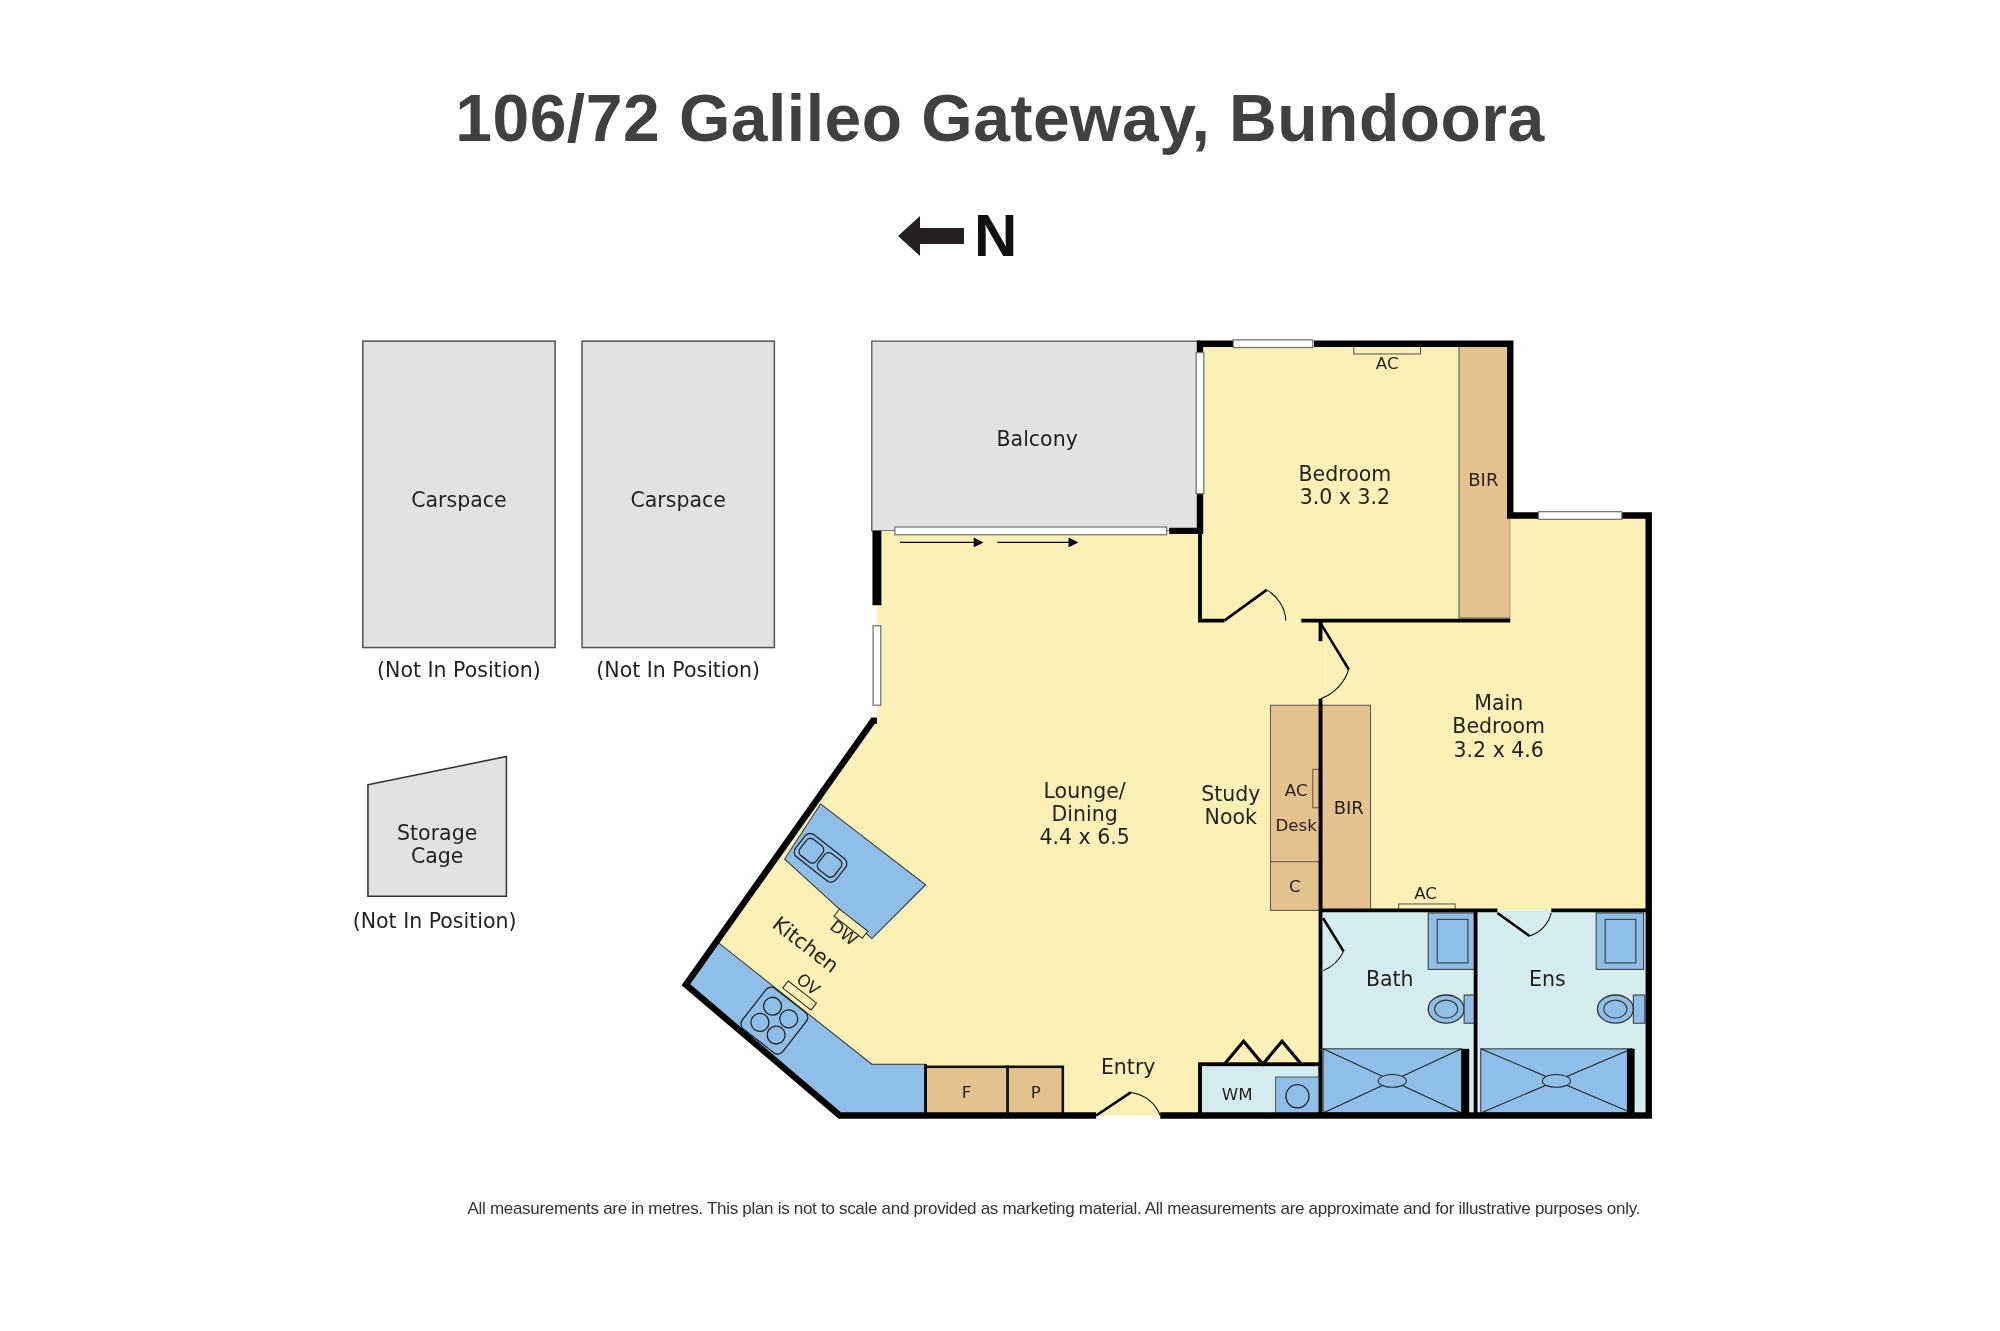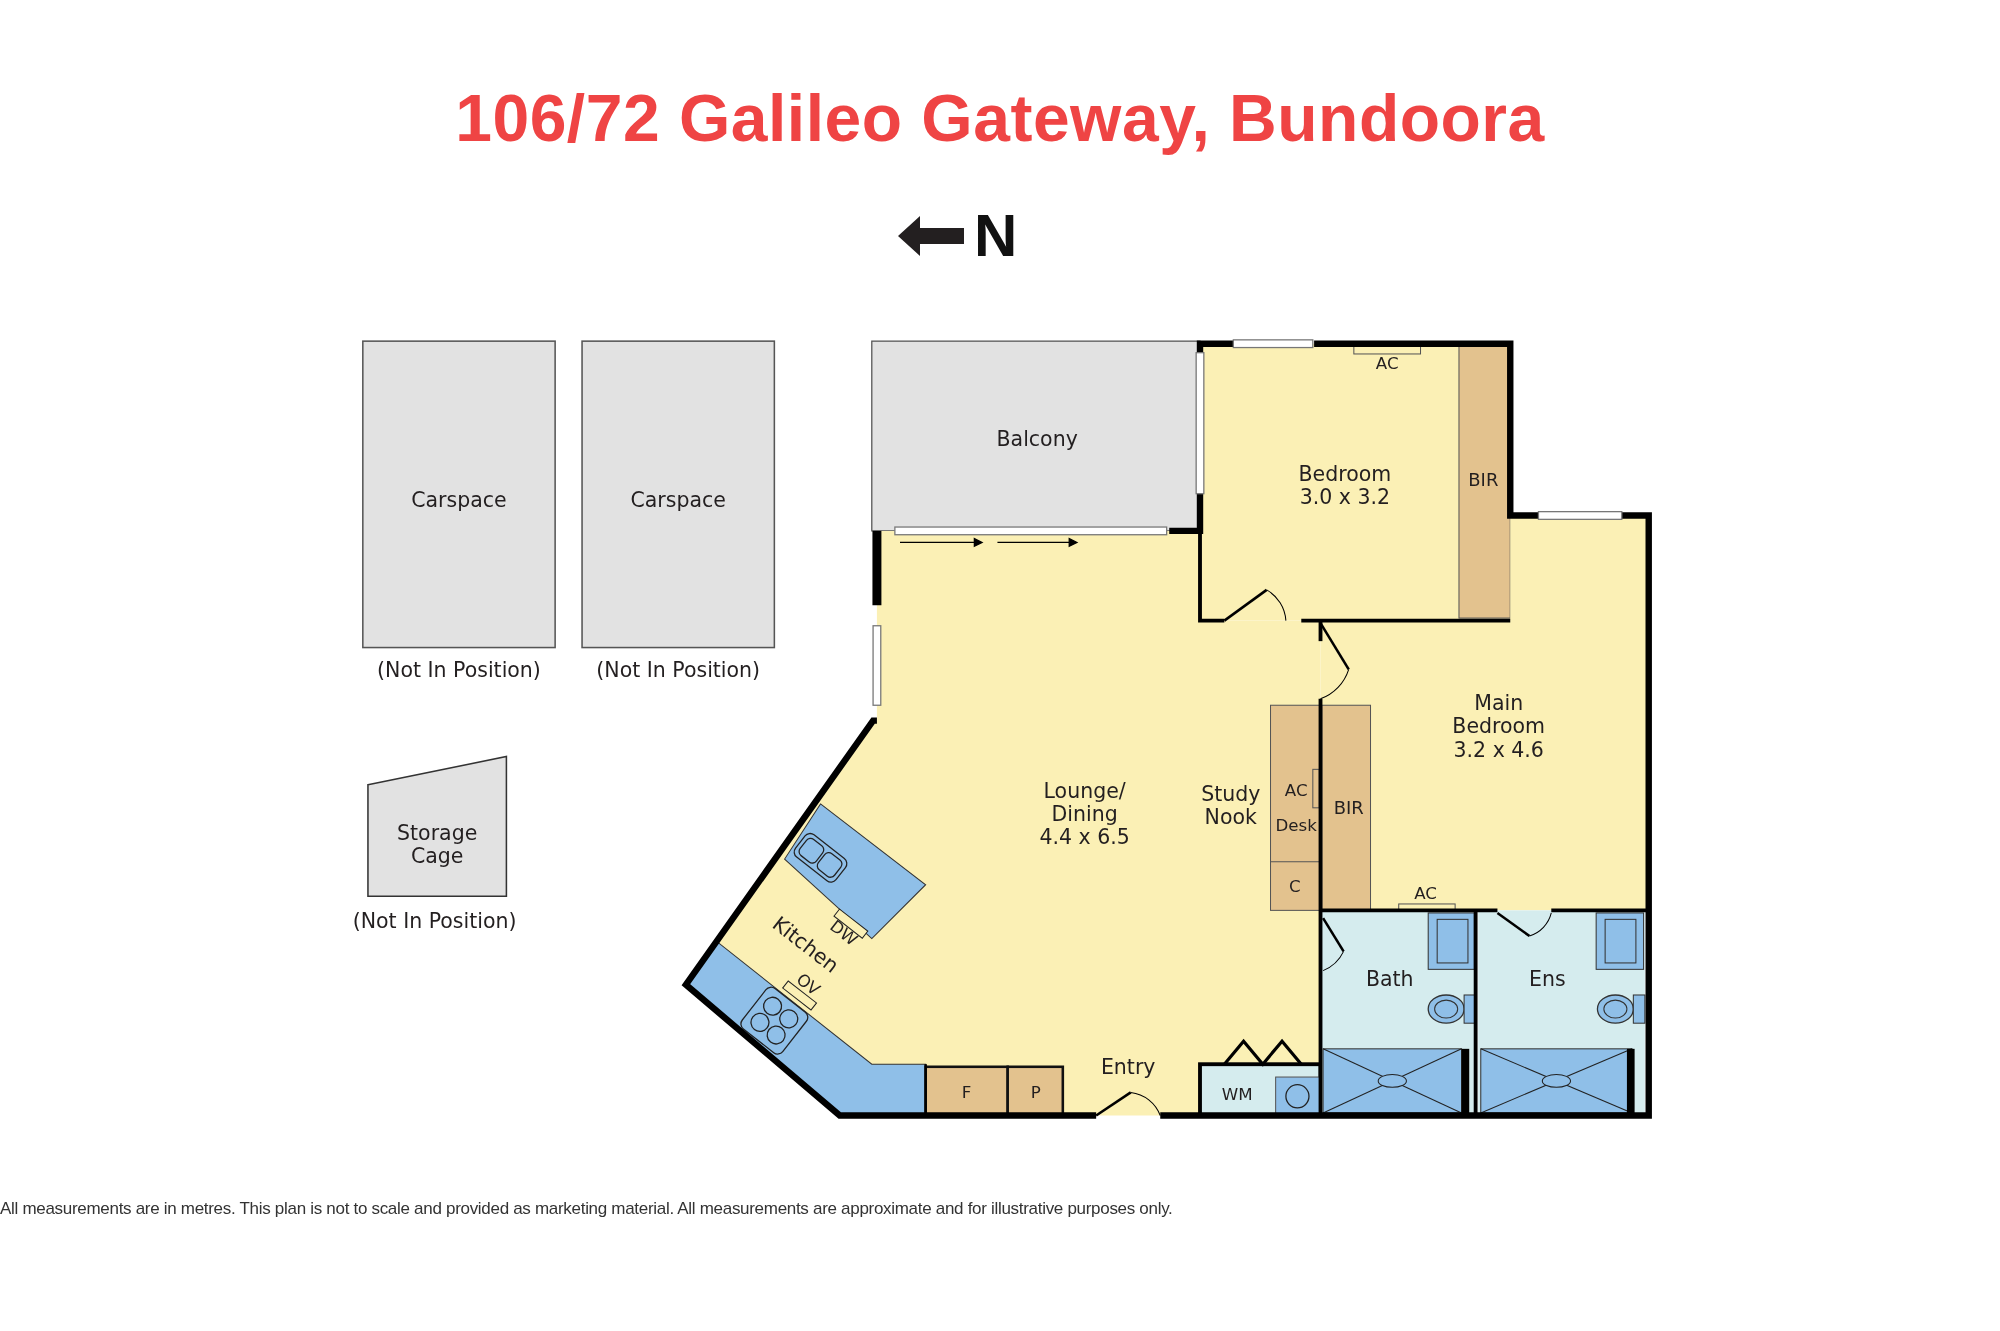--- a/index.html
+++ b/index.html
@@ -1,21 +1,21 @@
 <!DOCTYPE html>
 <html><head>
 <meta charset="utf-8">
 <style>
   html, body { margin:0; padding:0; background:#ffffff; }
   body { width:2000px; height:1331px; overflow:hidden; position:relative; font-family:"DejaVu Sans", sans-serif; }
-  .title { position:absolute; left:0; top:80px; width:2000px; text-align:center; font-family:"Liberation Sans", sans-serif; font-weight:bold; font-size:66px; color:#ef4444; letter-spacing:0.5px; }
+  .title { position:absolute; left:0; top:80px; width:2000px; text-align:center; font-family:"Liberation Sans", sans-serif; font-weight:bold; font-size:66px; color:#404040; letter-spacing:0.5px; }
   .north { position:absolute; left:898px; top:208px; height:56px; display:flex; align-items:center; gap:10px; }
   .north-letter { font-family:"Liberation Sans", sans-serif; font-weight:bold; font-size:60px; color:#111; line-height:56px; }
   .plan { position:absolute; left:0; top:0; width:2000px; height:1331px; }
-  .disclaimer { position:absolute; left:0; top:1198px; width:1640px; text-align:left; font-family:"Liberation Sans", sans-serif; font-size:17px; color:#333; line-height:21px; letter-spacing:-0.3px; }
+  .disclaimer { position:absolute; left:0; top:1198px; width:1640px; text-align:right; font-family:"Liberation Sans", sans-serif; font-size:17px; color:#333; line-height:21px; letter-spacing:-0.3px; }
   svg text { font-family:"DejaVu Sans", sans-serif; fill:#231f20; }
 </style>
 </head>
 <body>
 
 <div class="title">106/72 Galileo Gateway, Bundoora</div>
 
 <div class="north">
   <svg width="66" height="40" viewBox="0 0 66 40">
     <polygon points="0,20 22,0 22,12 66,12 66,28 22,28 22,40" fill="#231f20"></polygon>

